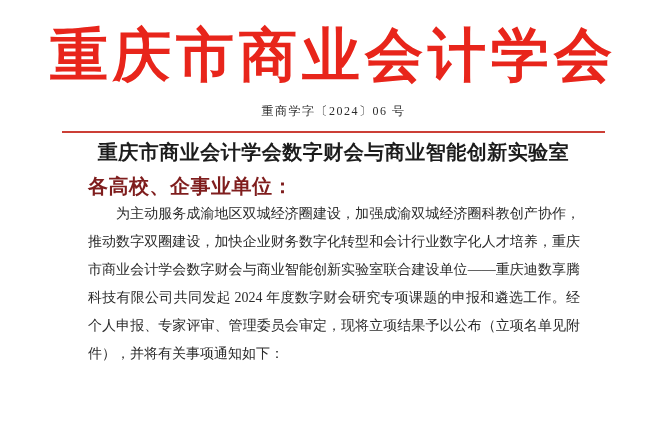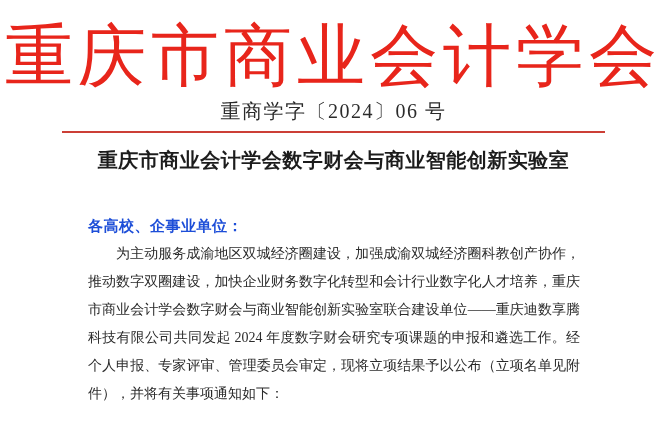--- a/index.html
+++ b/index.html
@@ -18,60 +18,58 @@
   .page {
     width: 667px;
     height: 445px;
     box-sizing: border-box;
     padding-top: 20px;
     background: #ffffff;
   }
   .org-title {
     margin: 0;
     text-align: center;
-    font-size: 68px;
+    font-size: 58px;
     line-height: 72px;
-    font-weight: 400;
+    font-weight: 700;
     letter-spacing: 5px;
     white-space: nowrap;
   }
   .doc-number {
     margin-top: 9px;
     text-align: center;
-    font-size: 20px;
+    font-size: 12px;
     line-height: 20px;
     letter-spacing: 1.5px;
     color: #2b2b2b;
   }
   .red-rule {
     display: block;
     border: none;
     height: 2px;
     width: 543px;
     margin: 10px auto 0 auto;
   }
   .heading {
-    margin-top: 8px;
     text-align: center;
     font-weight: 700;
     font-size: 20px;
     line-height: 39px;
     color: #1c1c1c;
     letter-spacing: 0.5px;
   }
   .content {
     box-sizing: border-box;
     padding: 0 87px 0 88px;
   }
   .salutation {
-    margin-top: 32px;
     font-weight: 700;
-    font-size: 15px;
+    font-size: 20px;
     line-height: 28px;
-    color: #1d4ed8;
+    color: #7f1d1d;
     letter-spacing: 0.5px;
   }
   .body-para {
     margin: 0;
     font-size: 14px;
     line-height: 28px;
     text-align: justify;
     text-justify: inter-ideograph;
     text-indent: 2em;
     color: #2b2b2b;

